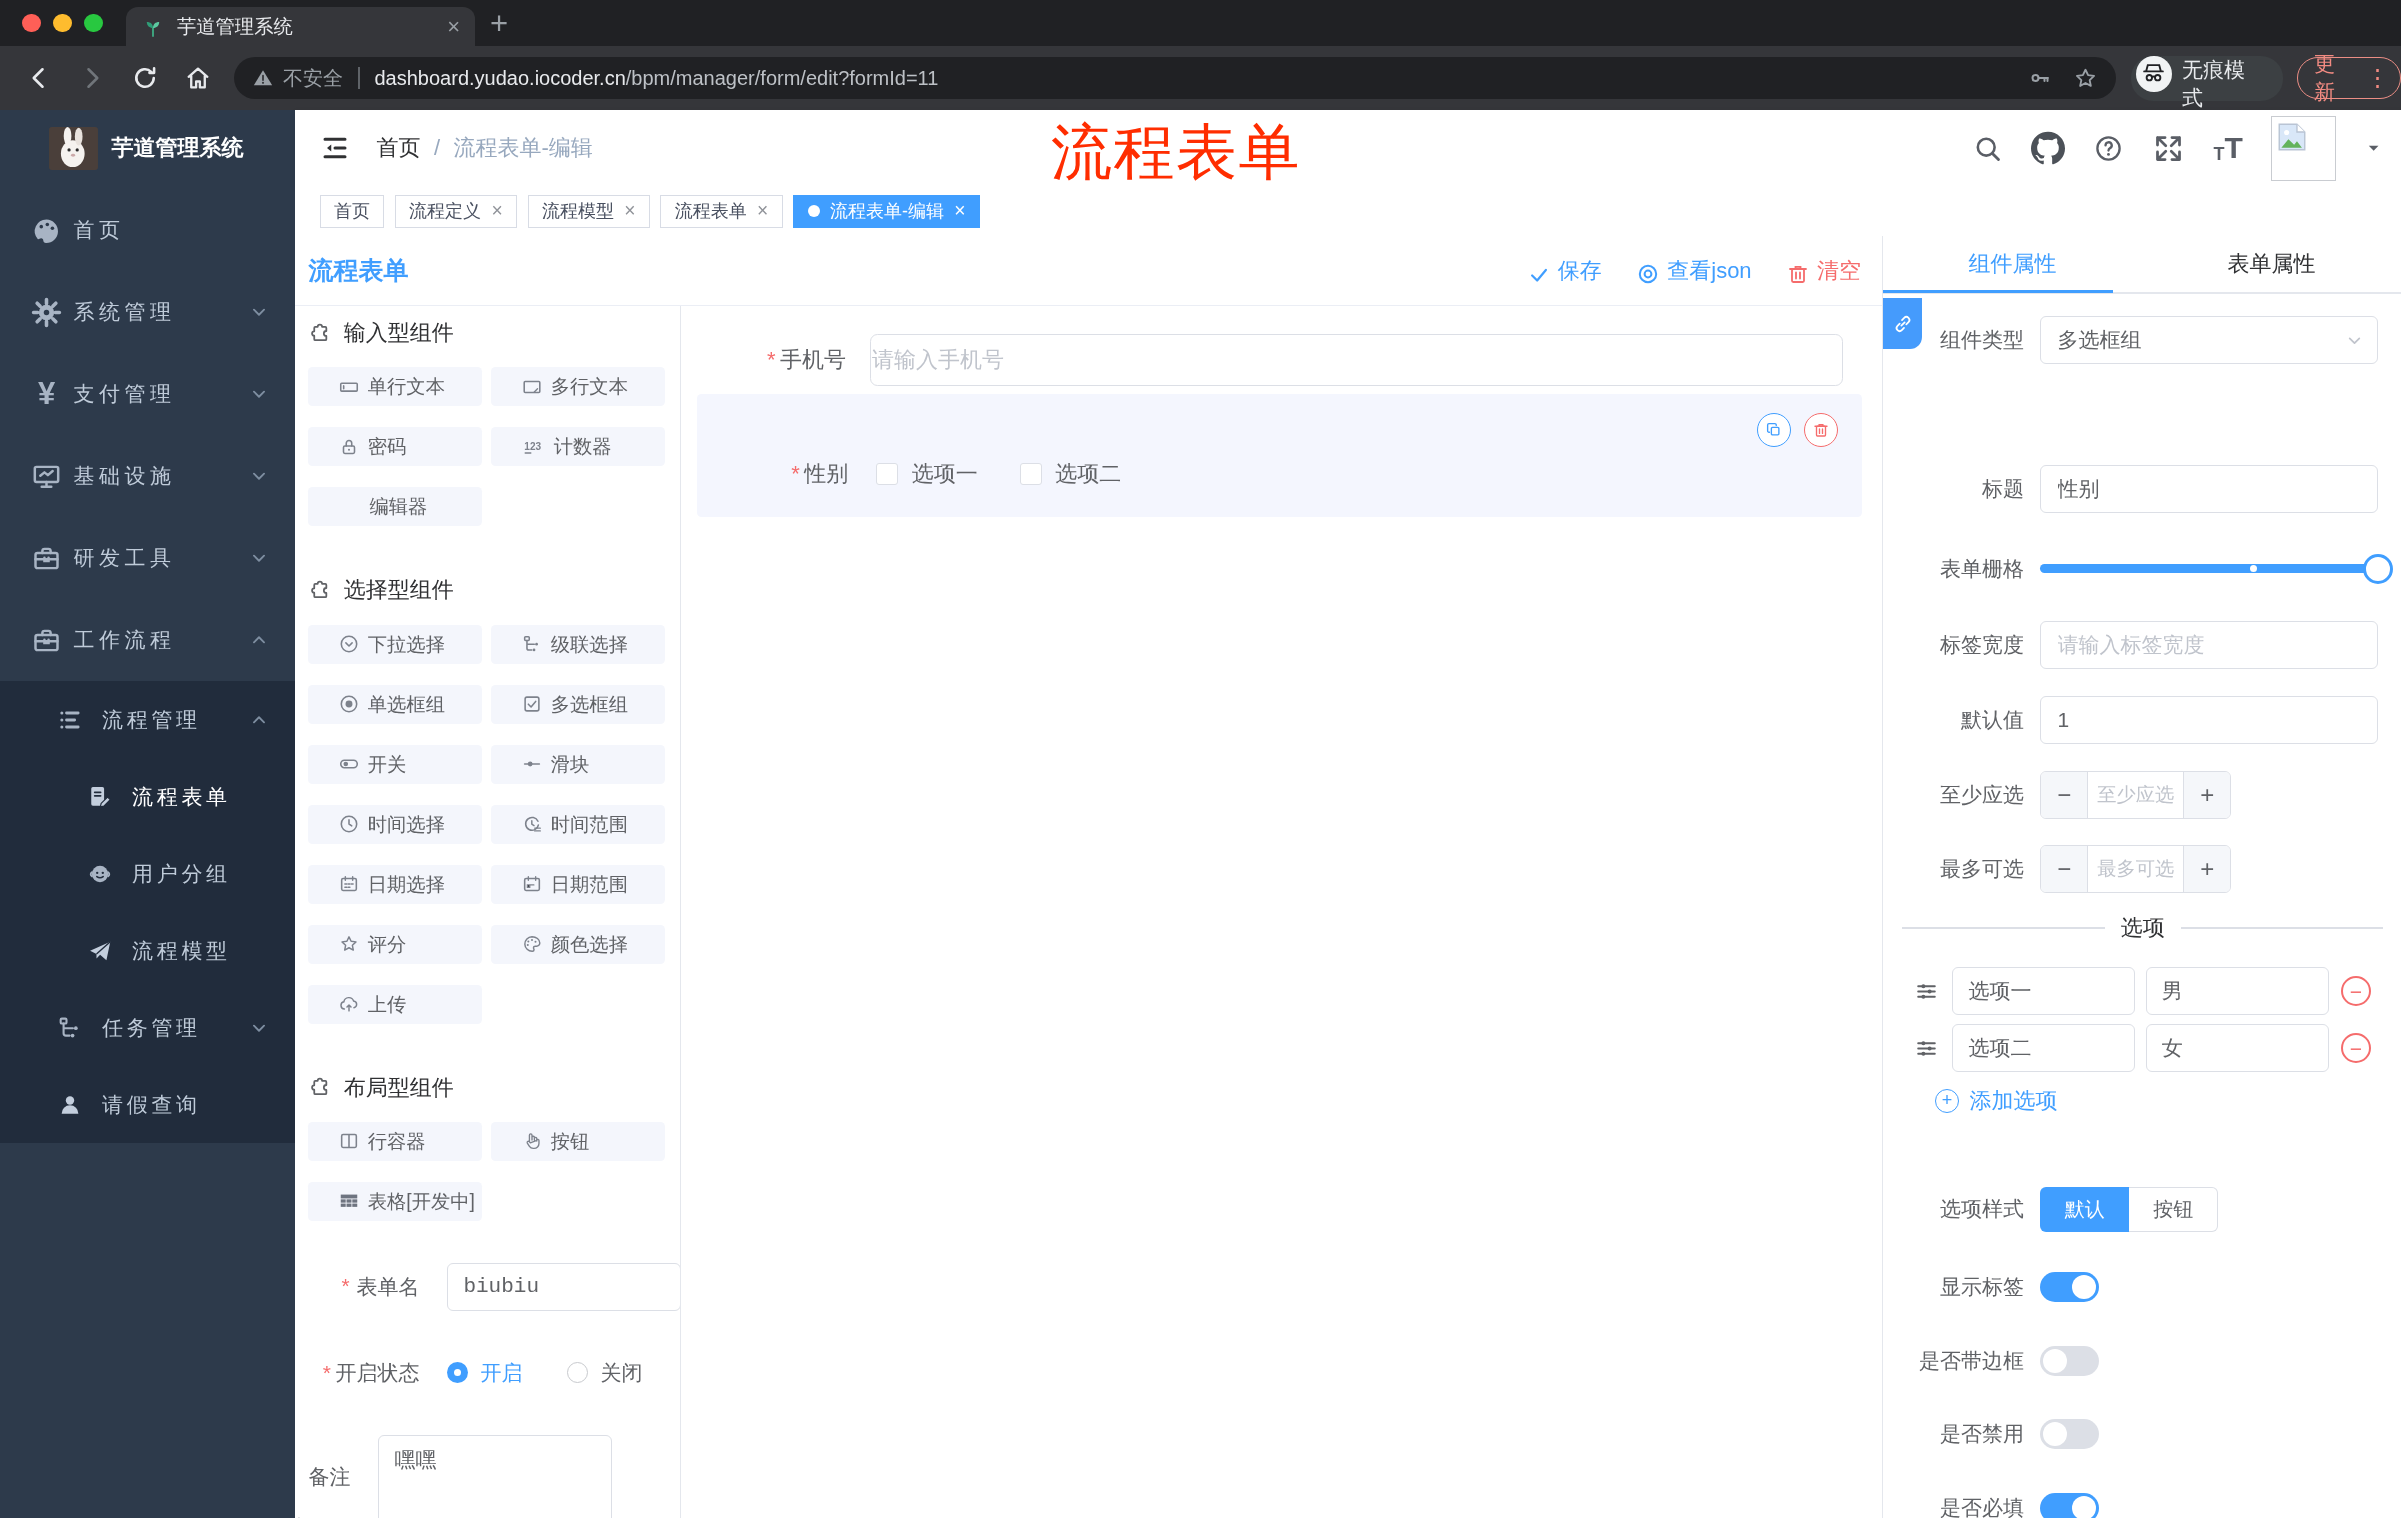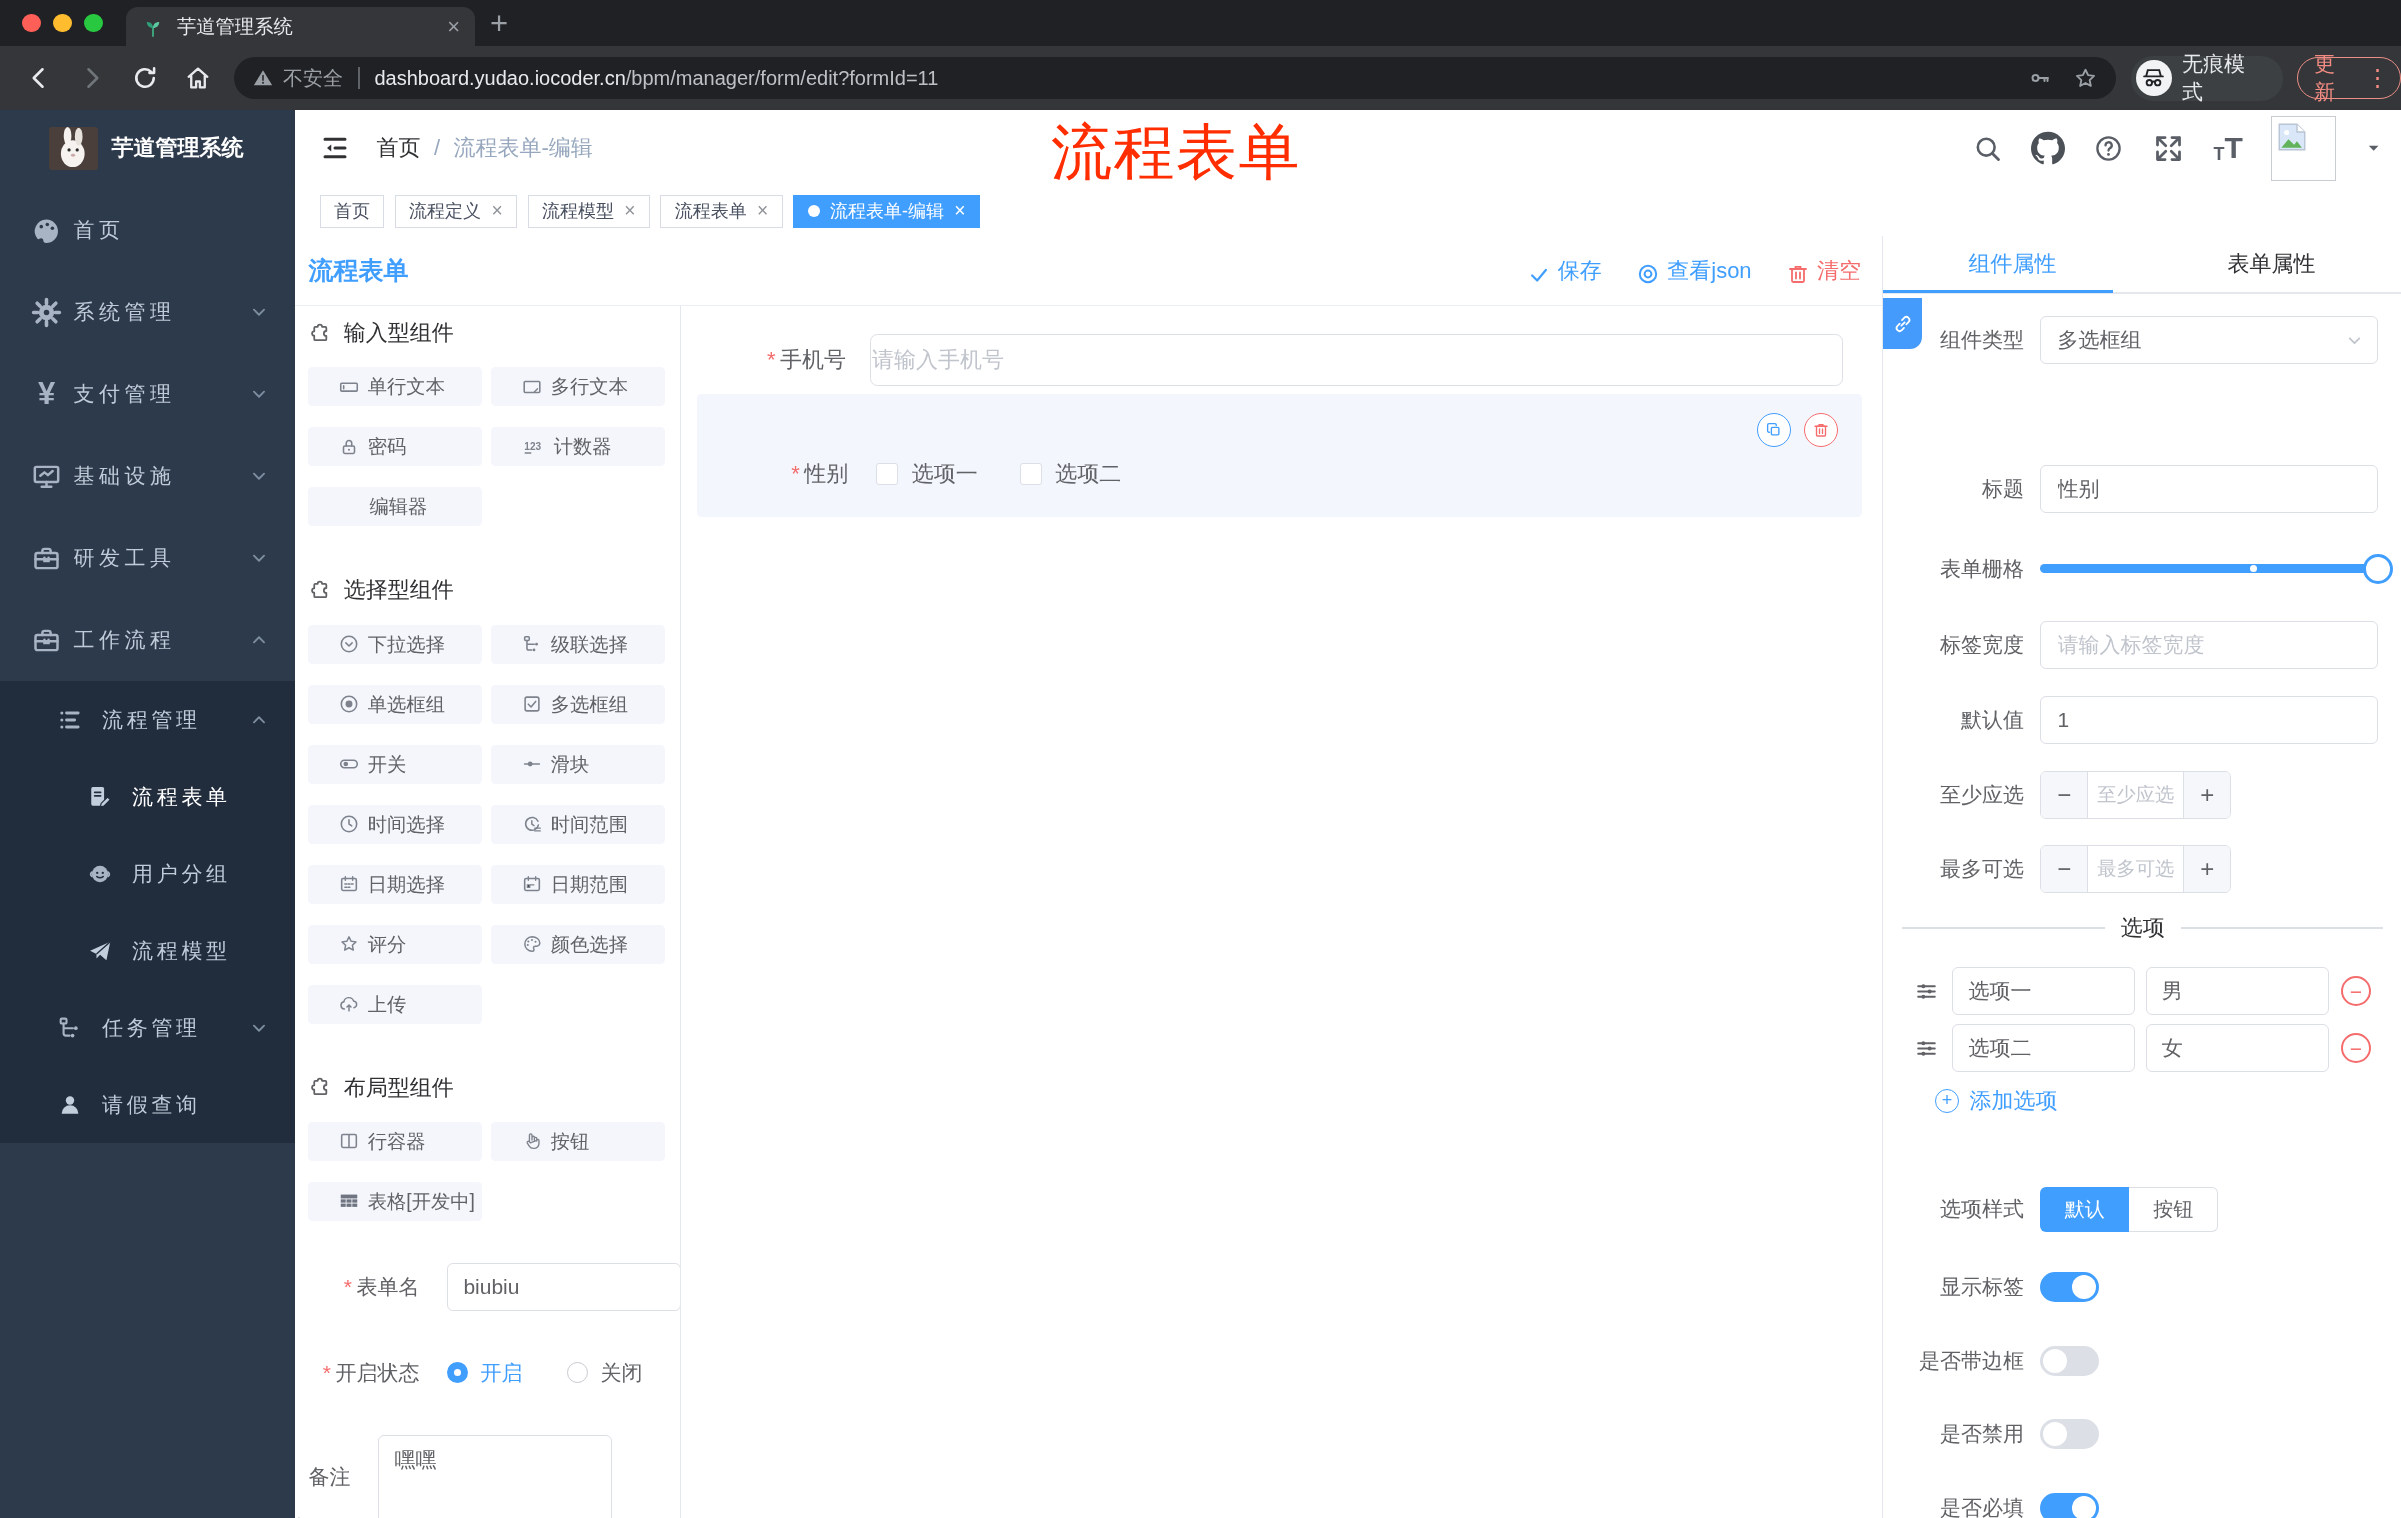--- a/index.html
+++ b/index.html
@@ -19,21 +19,21 @@
   #chrome-toolbar{position:absolute;left:0;top:46px;width:2401px;height:64px;background:#35363a;display:flex;align-items:center;}
   .navic{margin-left:25px;color:#e8eaed;}
   .navic.dim{color:#70757a;}
   #urlbar{margin-left:22px;width:1899px;height:42px;background:#202124;border-radius:21px;
       display:flex;align-items:center;padding:0 18px;box-sizing:border-box;}
   #urlbar .sec{color:#9aa0a6;font-size:20px;margin-left:9px;}
   #urlbar .vsep{width:1.5px;height:22px;background:#5f6368;margin:0 15px;}
   #urlbar .host{color:#e8eaed;font-size:20px;}
   #urlbar .path{color:#bdc1c6;font-size:20px;}
   #urlbar .spacer{flex:1;}
-  #incog{margin-left:15px;height:45px;background:#3c4043;border-radius:22px;display:flex;align-items:center;padding:0 18px 0 4.5px;}
+  #incog{margin-left:15px;height:45px;background:#3c4043;border-radius:22px;display:flex;padding:0 18px 0 4.5px;}
   #incog .badge{width:36px;height:36px;border-radius:50%;background:#f1f3f4;display:flex;align-items:center;justify-content:center;margin-right:10.4px;}
   #incog .lbl{color:#e8eaed;font-size:21px;}
   #updatebtn{margin-left:13.4px;height:40px;border:1.5px solid #ec8e85;border-radius:21px;display:flex;align-items:center;padding:0 10.4px 0 16.3px;color:#f28b82;}
   #updatebtn .lbl{font-size:21px;margin-right:10.4px;}
 
   
   #sidebar{position:absolute;left:0;top:110px;width:295px;height:1409px;background:#2d3a4b;color:#bfcbd9;}
   #logo{height:76px;display:flex;align-items:center;}
   #logo .img{width:49px;height:43px;margin-left:49px;border-radius:3px;overflow:hidden;flex:none;}
   #logo .t{color:#fff;font-weight:bold;font-size:22px;margin-left:13.4px;white-space:nowrap;}
@@ -85,21 +85,21 @@
   
   #left-panel{position:absolute;left:295px;top:306px;width:386px;height:1213px;background:#fff;
       border-right:1.5px solid #e4e7ed;box-sizing:border-box;padding:12px 13.4px 0 13.4px;overflow:hidden;}
   .gh{display:flex;align-items:center;gap:10.4px;height:30px;color:#303133;font-size:22px;font-weight:500;}
   .gh svg{color:#606266;}
   .items{display:flex;flex-wrap:wrap;gap:21px 9px;margin-top:19.3px;}
   .pi{width:174px;height:39px;background:#f4f6fc;border-radius:4.5px;box-sizing:border-box;
       display:flex;align-items:center;padding-left:30px;gap:7.4px;font-size:19.3px;color:#606266;cursor:grab;}
   .pi svg{color:#7d828c;}
   .pi.noicon{padding-left:61px;}
-  .mt66{margin-top:49px;} .mt56{margin-top:42px;} .mt64{margin-top:48px;} .mt43{margin-top:48px;}
+  .mt66{margin-top:49px;} .mt56{margin-top:42px;font-family:Liberation Mono, monospace;} .mt64{margin-top:48px;} .mt43{margin-top:48px;}
   .fmrow{display:flex;align-items:center;}
   .fmrow .lbl{width:111px;text-align:right;font-size:21px;color:#606266;flex:none;}
   .req{color:#f56c6c;margin-right:4.5px;}
   .tin{margin-left:28px;width:234px;height:48px;border:1.5px solid #dcdfe6;border-radius:6px;box-sizing:border-box;
       font-size:21px;color:#606266;padding:0 15px;outline:none;font-family:inherit;background:#fff;}
   .radio{width:21px;height:21px;border-radius:50%;box-sizing:border-box;flex:none;}
   .radio.on{background:#409eff;position:relative;}
   .radio.on::after{content:"";position:absolute;left:6.7px;top:6.7px;width:7.4px;height:7.4px;border-radius:50%;background:#fff;}
   .radio.off{border:1.5px solid #c8cace;background:#fff;}
   #remark-wrap{display:flex;align-items:flex-start;}

